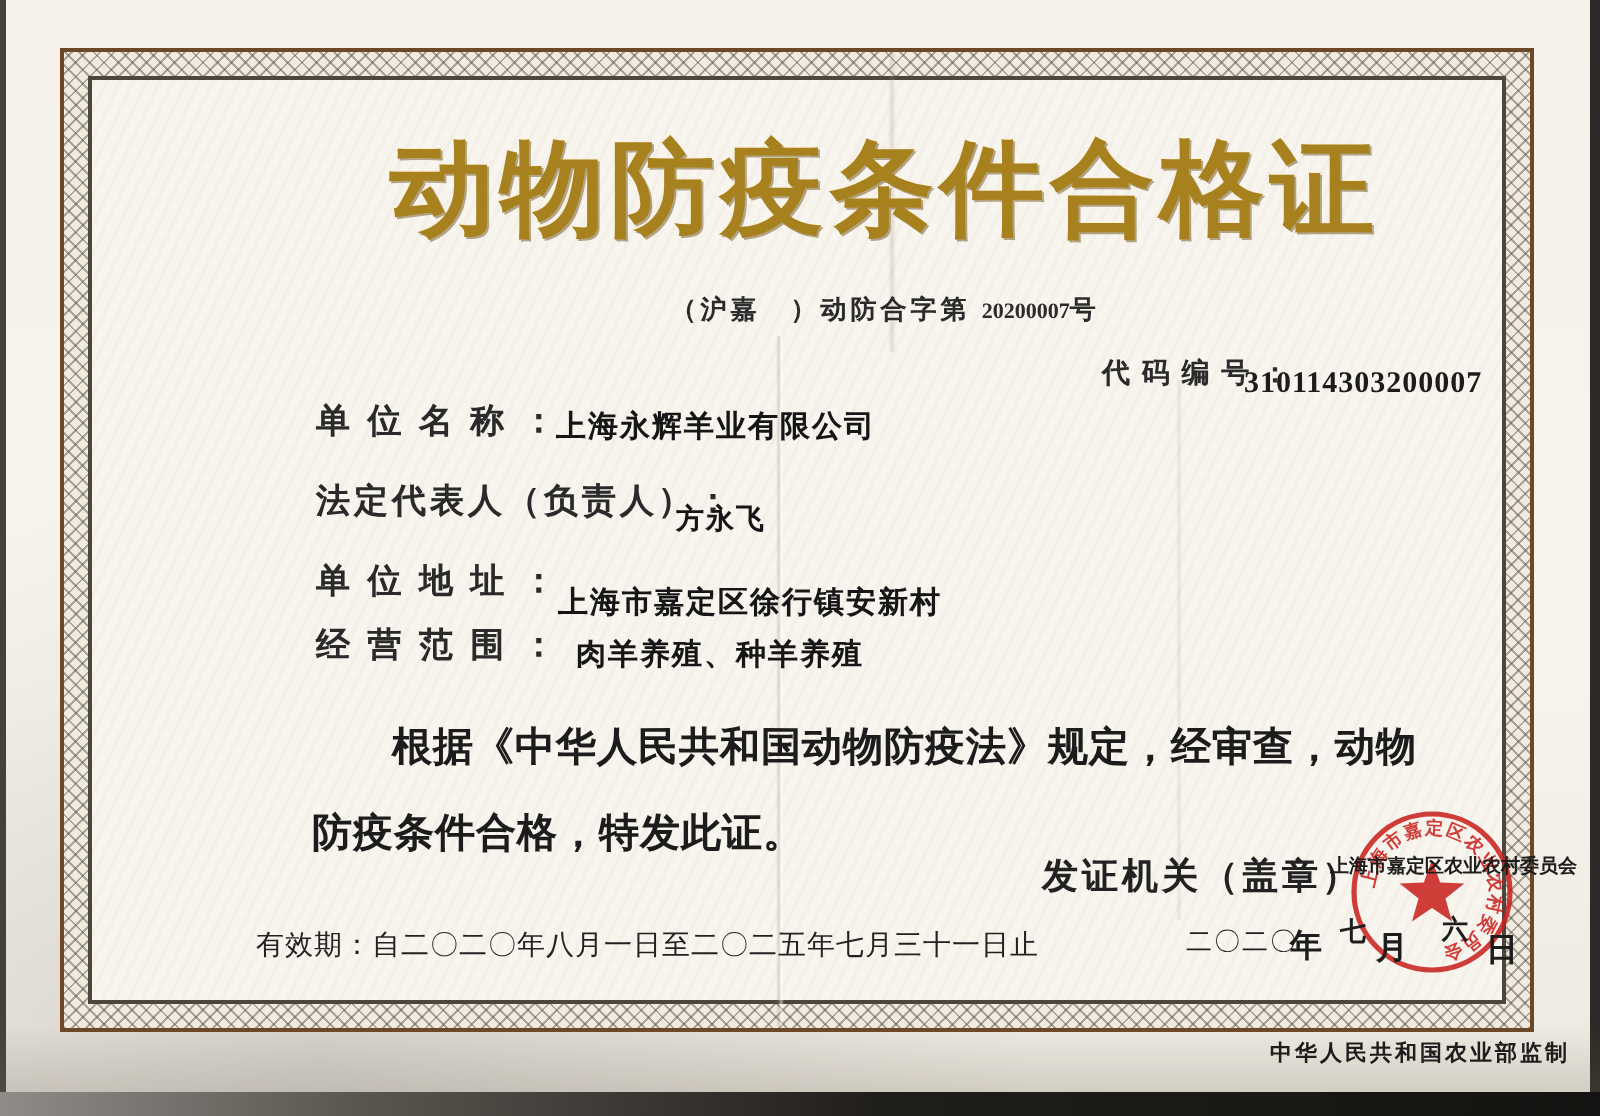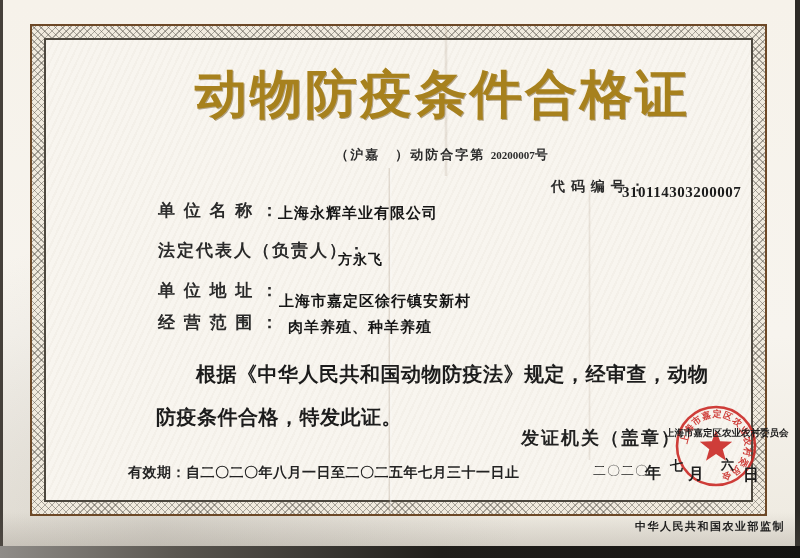--- a/index.html
+++ b/index.html
@@ -63,21 +63,21 @@
   .lbl2{left:114px;top:239px;text-align:center;} .val2{left:294px;top:251px;font-size:14px;}
   .lbl3{left:114px;top:279px;} .val3{left:235px;top:292px;}
   .lbl4{left:114px;top:311px;} .val4{left:244px;top:318px;}
   .body-par{
     left:112px;top:353px;width:560px;white-space:normal;
     font-size:20px;line-height:43px;color:#1c1c1c;font-weight:600;
     text-indent:2em;letter-spacing:.5px;
   }
   .issuer{left:477px;top:426px;font-size:18px;font-weight:bold;color:#222;letter-spacing:2px;z-index:5;}
   .authority{left:621px;top:427px;font-size:9.5px;font-weight:bold;color:#1d1d1d;z-index:5;}
-  .validity{left:84px;top:464px;font-size:14px;font-weight:700;color:#222;letter-spacing:.5px;}
+  .validity{left:84px;top:464px;font-size:14px;font-weight:400;color:#222;letter-spacing:.5px;}
   .imprint{left:591px;top:519px;font-size:11px;font-weight:bold;color:#1d1d1d;letter-spacing:1.5px;}
   .d{color:#1d1d1d;z-index:5;}
   .d-year{left:549px;top:462px;font-size:13px;font-weight:400;letter-spacing:1px;}
   .d-yu{left:601px;top:463px;font-size:16px;font-weight:bold;}
   .d-month{left:626px;top:457px;font-size:13px;font-weight:600;}
   .d-mu{left:644px;top:464px;font-size:16px;font-weight:bold;}
   .d-day{left:677px;top:456px;font-size:13px;font-weight:600;}
   .d-du{left:699px;top:465px;font-size:16px;font-weight:bold;}
   .seal{position:absolute;left:628px;top:402px;width:88px;height:88px;z-index:4;
     mix-blend-mode:multiply;opacity:.88;}

